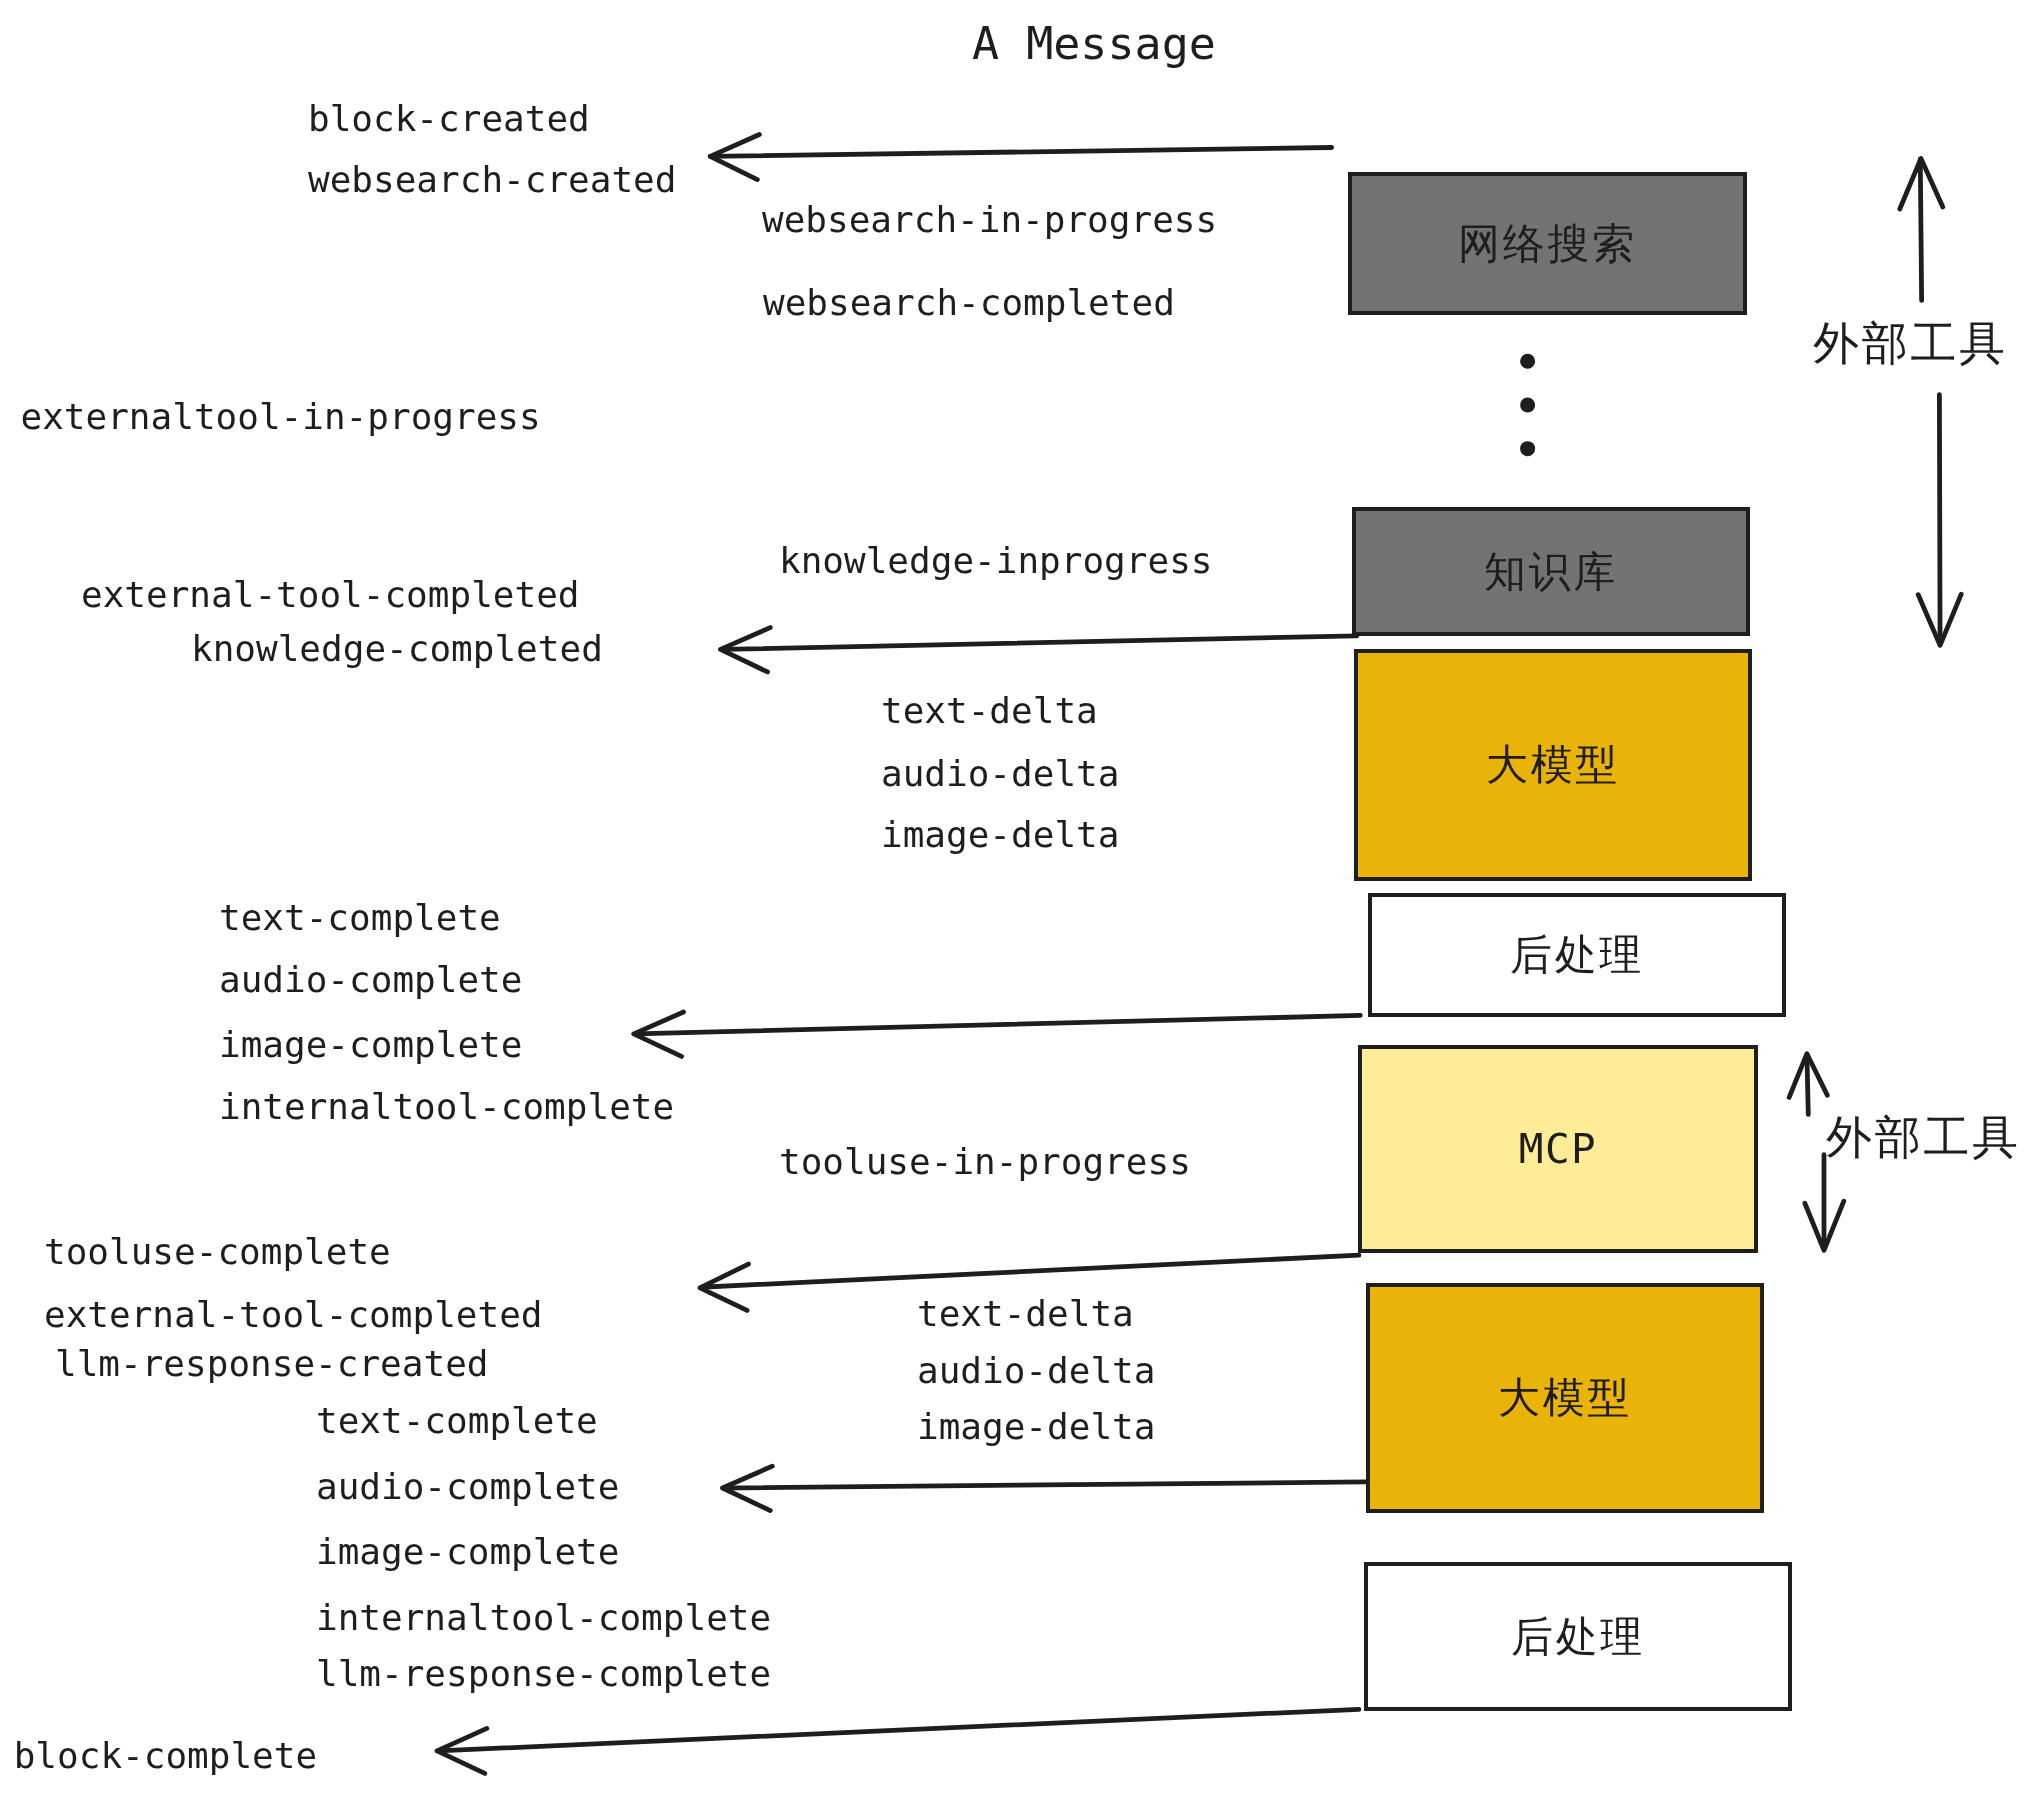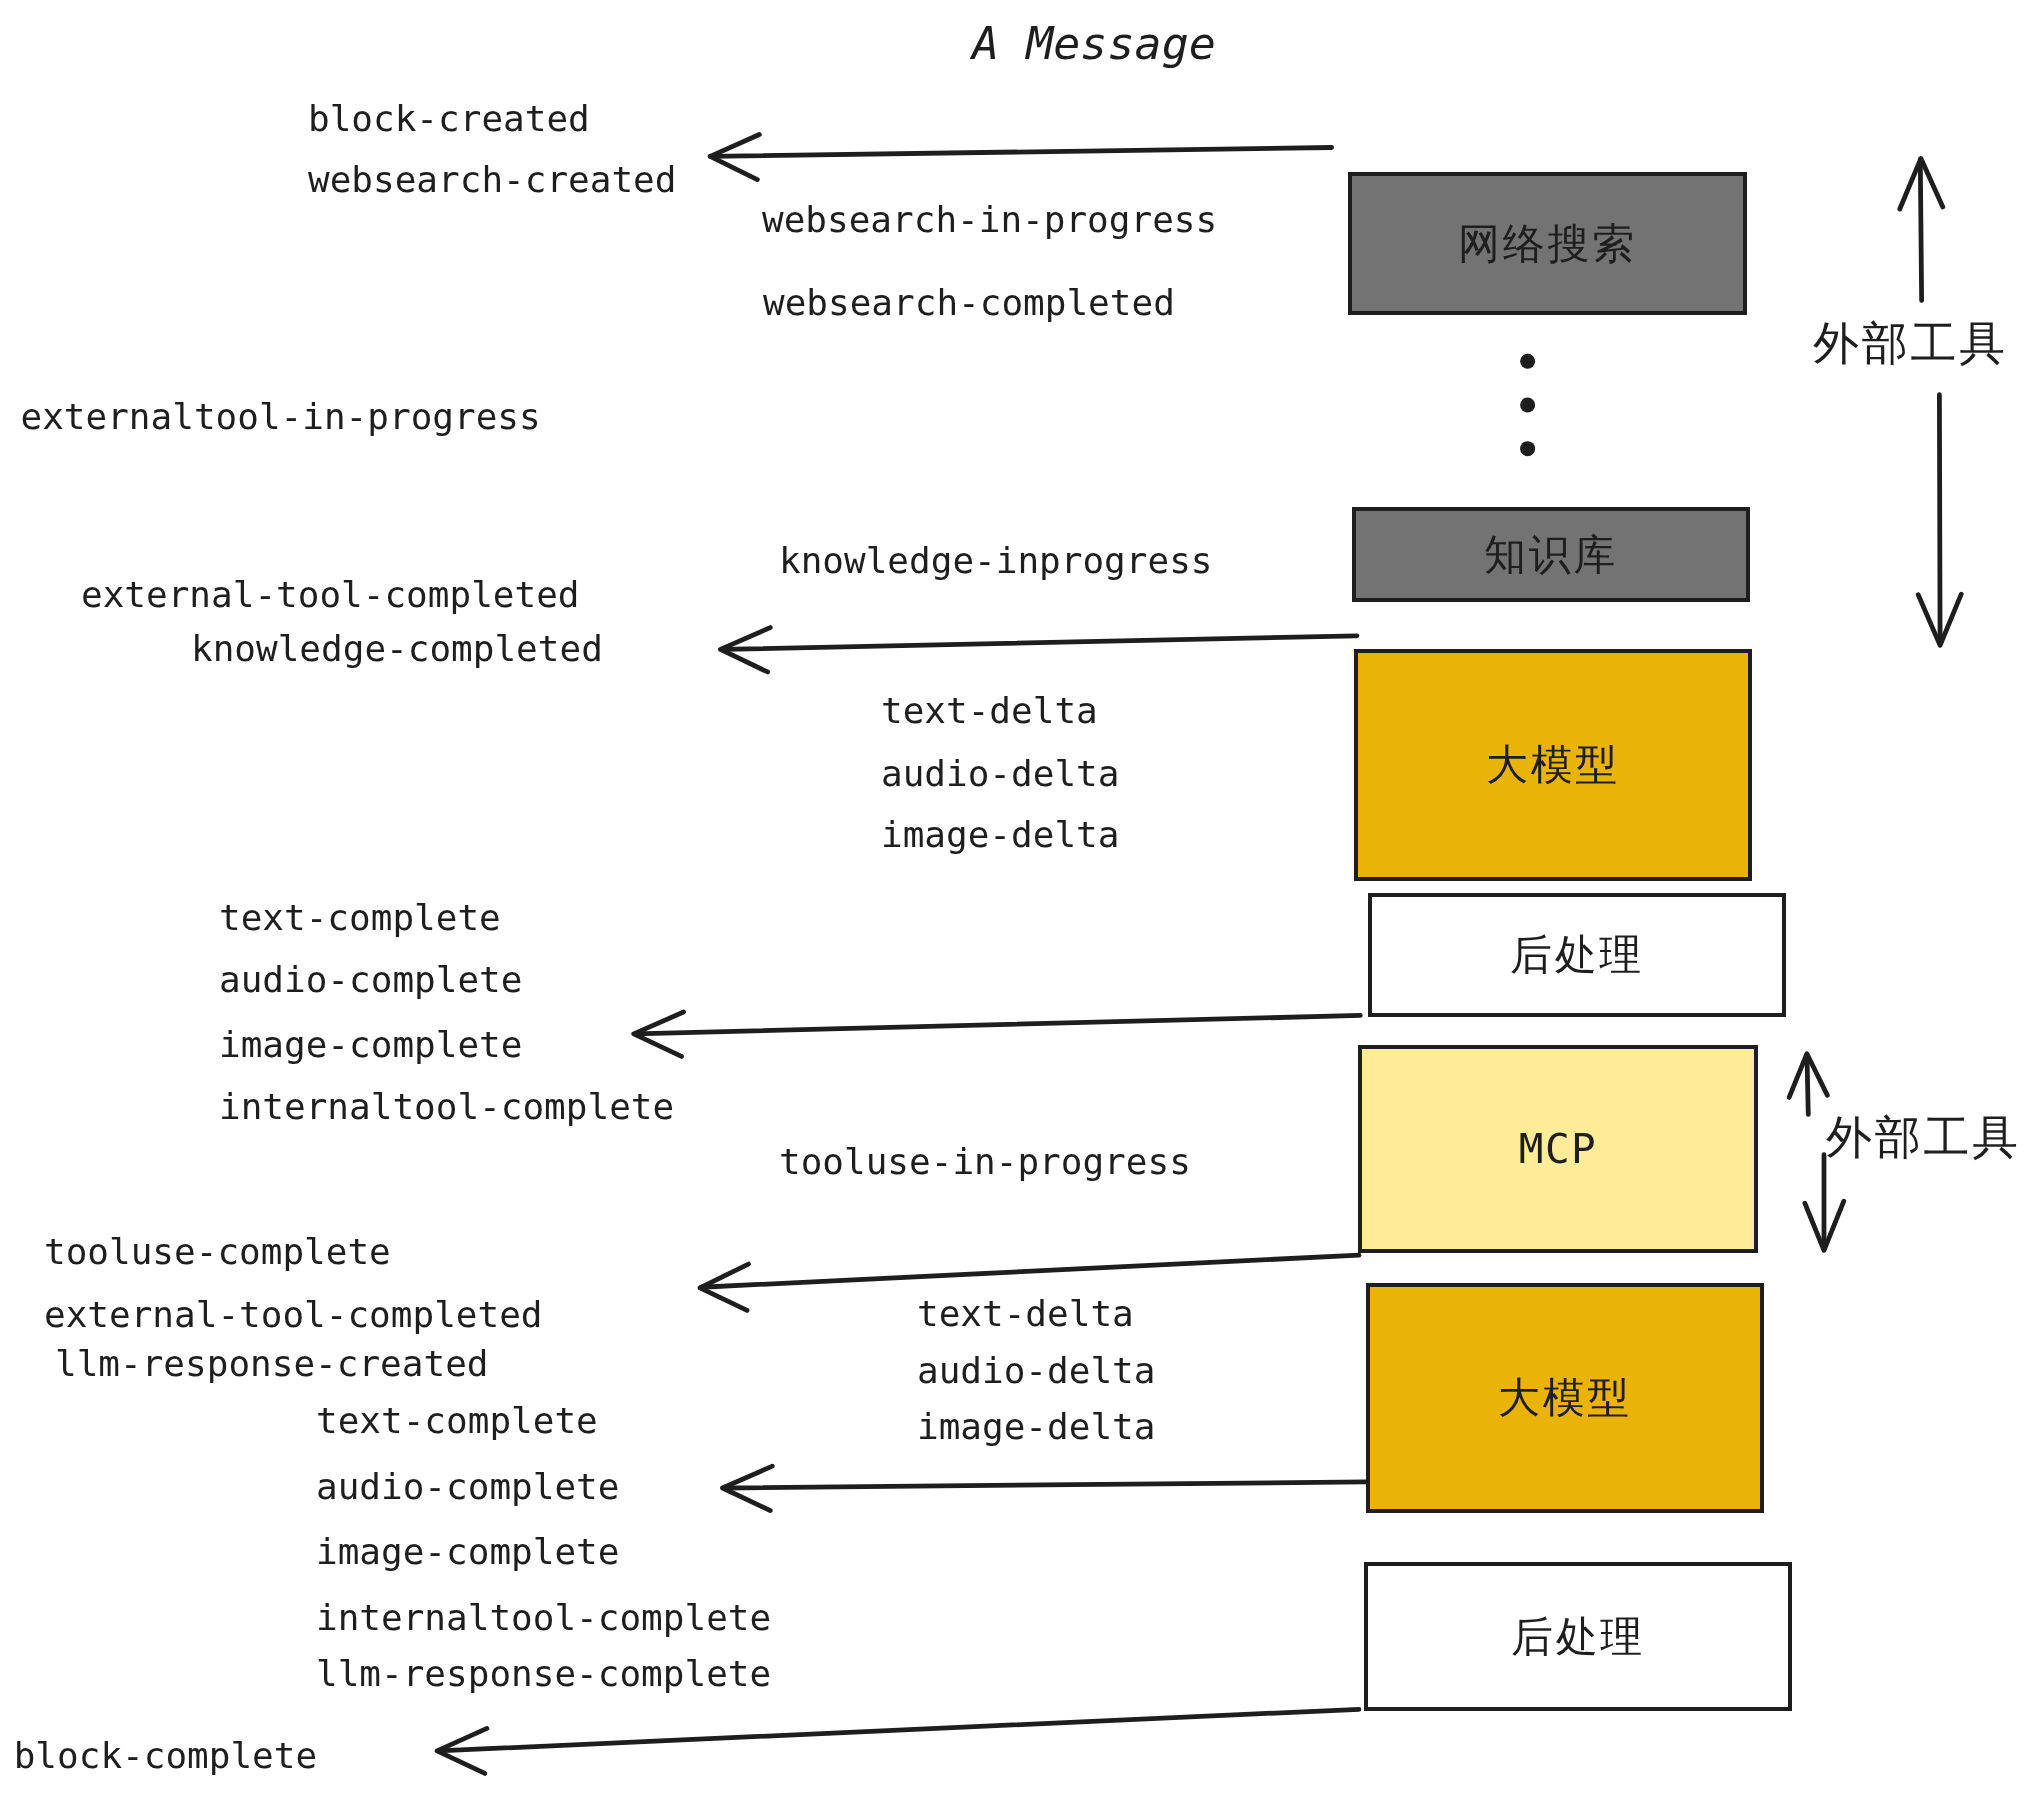--- a/index.html
+++ b/index.html
@@ -8,21 +8,20 @@
     width:2035px;height:1796px;
     background:#ffffff;
     font-family:"DejaVu Sans Mono","Liberation Mono",monospace;
     color:#1e1e1e;
     overflow:hidden;
   }
   .title{
     position:absolute;
     font-size:45px;line-height:46px;white-space:pre;
     letter-spacing:0px;
-    font-style:italic;
   }
   .evt{
     position:absolute;
     font-size:36px;line-height:45px;white-space:pre;
   }
   .node{
     position:absolute;
     box-sizing:border-box;
     border:4.1px solid #1e1e1e;
     display:flex;align-items:center;justify-content:center;
@@ -89,21 +88,21 @@
   <div class="evt" style="left:316px;top:1398px">text-complete</div>
   <div class="evt" style="left:316px;top:1464px">audio-complete</div>
   <div class="evt" style="left:316px;top:1529px">image-complete</div>
   <div class="evt" style="left:316px;top:1595px">internaltool-complete</div>
   <div class="evt" style="left:316px;top:1651px">llm-response-complete</div>
   <div class="evt" style="left:13.7px;top:1733px">block-complete</div>
 
   <div class="node pink" style="left:1348px;top:172px;width:399px;height:143px">
     <span class="lbl">网络搜索</span>
   </div>
-  <div class="node pink" style="left:1352px;top:507px;width:398px;height:95px">
+  <div class="node pink" style="left:1352px;top:507px;width:398px;height:129px">
     <span class="lbl">知识库</span>
   </div>
   <div class="node green" style="left:1354px;top:649px;width:398px;height:232px">
     <span class="lbl">大模型</span>
   </div>
   <div class="node white" style="left:1368px;top:893px;width:418px;height:124px">
     <span class="lbl">后处理</span>
   </div>
   <div class="node yellow" style="left:1358px;top:1045px;width:400px;height:208px">
     <span class="lbl latin">MCP</span>

